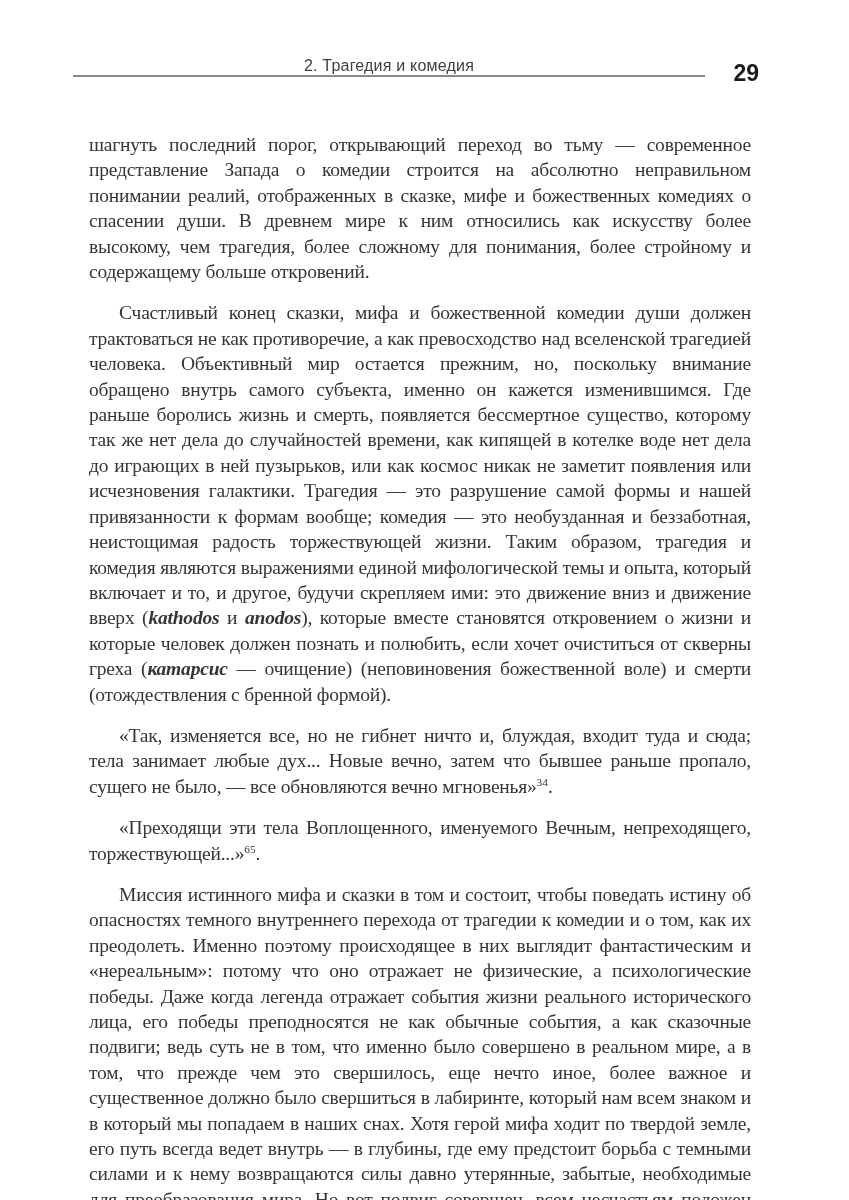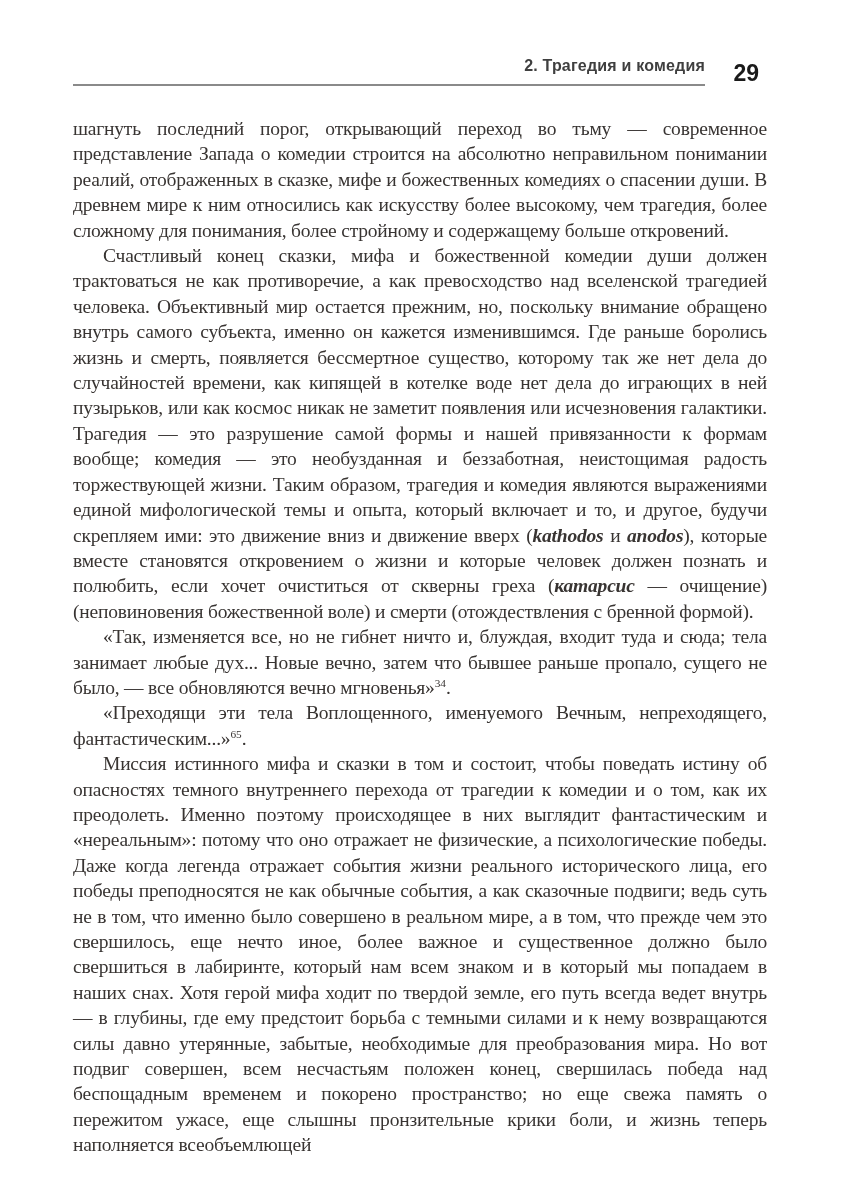--- a/index.html
+++ b/index.html
@@ -12,28 +12,26 @@
     width: 849px;
     height: 1200px;
     background: #ffffff;
     overflow: hidden;
   }
   .running-head {
     position: absolute;
     top: 57px;
     left: 73px;
     width: 632px;
-    text-align: right;
+    text-align: center;
     font-family: "Liberation Sans", sans-serif;
     font-size: 16px;
     letter-spacing: 0.2px;
     color: #3f3f3f;
-    padding-bottom: 9px;
     border-bottom: 2.5px solid #8a8a8a;
-    font-weight: bold;
   }
   .page-num {
     position: absolute;
     top: 60px;
     left: 705px;
     width: 54px;
     text-align: right;
     font-family: "Liberation Sans", sans-serif;
     font-size: 23px;
     font-weight: 700;
@@ -47,21 +45,21 @@
     font-family: "Liberation Serif", "DejaVu Serif", serif;
     font-size: 19.5px;
     line-height: 25.4px;
     letter-spacing: -0.2px;
     color: #383432;
     text-align: justify;
     hyphens: auto;
     -webkit-hyphens: auto;
   }
   .para {
-    margin: 0;
+    margin: 16px;
   }
   .para.indent {
     text-indent: 30px;
   }
   .para i {
     font-style: italic;
     font-weight: bold;
   }
   .para sup {
     font-size: 0.58em;
@@ -75,16 +73,16 @@
 
 <div class="page">
   <div class="running-head">
     <span class="chapter">2. Трагедия и комедия</span>
   </div>
   <div class="page-num">29</div>
   <div class="body-text" id="body-text">
       <p class="para"><span>шагнуть последний порог, открывающий переход во тьму — современное представление Запада о комедии строится на абсолютно неправильном понимании реалий, отображенных в сказке, мифе и божественных комедиях о спасении души. В древнем мире к ним относились как искусству более высокому, чем трагедия, более сложному для понимания, более стройному и содержащему больше откровений.</span></p>
       <p class="para indent"><span>Счастливый конец сказки, мифа и божественной комедии души должен трактоваться не как противоречие, а как превосходство над вселенской трагедией человека. Объективный мир остается прежним, но, поскольку внимание обращено внутрь самого субъекта, именно он кажется изменившимся. Где раньше боролись жизнь и смерть, появляется бессмертное существо, которому так же нет дела до случайностей времени, как кипящей в котелке воде нет дела до играющих в ней пузырьков, или как космос никак не заметит появления или исчезновения галактики. Трагедия — это разрушение самой формы и нашей привязанности к формам вообще; комедия — это необузданная и беззаботная, неистощимая радость торжествующей жизни. Таким образом, трагедия и комедия являются выражениями единой мифологической темы и опыта, который включает и то, и другое, будучи скрепляем ими: это движение вниз и движение вверх (</span><i>kathodos</i><span> и </span><i>anodos</i><span>), которые вместе становятся откровением о жизни и которые человек должен познать и полюбить, если хочет очиститься от скверны греха (</span><i>катарсис</i><span> — очищение) (неповиновения божественной воле) и смерти (отождествления с бренной формой).</span></p>
       <p class="para indent"><span>«Так, изменяется все, но не гибнет ничто и, блуждая, входит туда и сюда; тела занимает любые дух... Новые вечно, затем что бывшее раньше пропало, сущего не было, — все обновляются вечно мгновенья»</span><sup>34</sup><span>.</span></p>
-      <p class="para indent"><span>«Преходящи эти тела Воплощенного, именуемого Вечным, непреходящего, фантастическим...»</span><sup>65</sup><span>.</span></p>
+      <p class="para indent"><span>«Преходящи эти тела Воплощенного, именуемого Вечным, непреходящего, торжествующей...»</span><sup>65</sup><span>.</span></p>
       <p class="para indent"><span>Миссия истинного мифа и сказки в том и состоит, чтобы поведать истину об опасностях темного внутреннего перехода от трагедии к комедии и о том, как их преодолеть. Именно поэтому происходящее в них выглядит фантастическим и «нереальным»: потому что оно отражает не физические, а психологические победы. Даже когда легенда отражает события жизни реального исторического лица, его победы преподносятся не как обычные события, а как сказочные подвиги; ведь суть не в том, что именно было совершено в реальном мире, а в том, что прежде чем это свершилось, еще нечто иное, более важное и существенное должно было свершиться в лабиринте, который нам всем знаком и в который мы попадаем в наших снах. Хотя герой мифа ходит по твердой земле, его путь всегда ведет внутрь — в глубины, где ему предстоит борьба с темными силами и к нему возвращаются силы давно утерянные, забытые, необходимые для преобразования мира. Но вот подвиг совершен, всем несчастьям положен конец, свершилась победа над беспощадным временем и покорено пространство; но еще свежа память о пережитом ужасе, еще слышны пронзительные крики боли, и жизнь теперь наполняется всеобъемлющей</span></p>
     </div>
 </div>
 
 </body></html>

